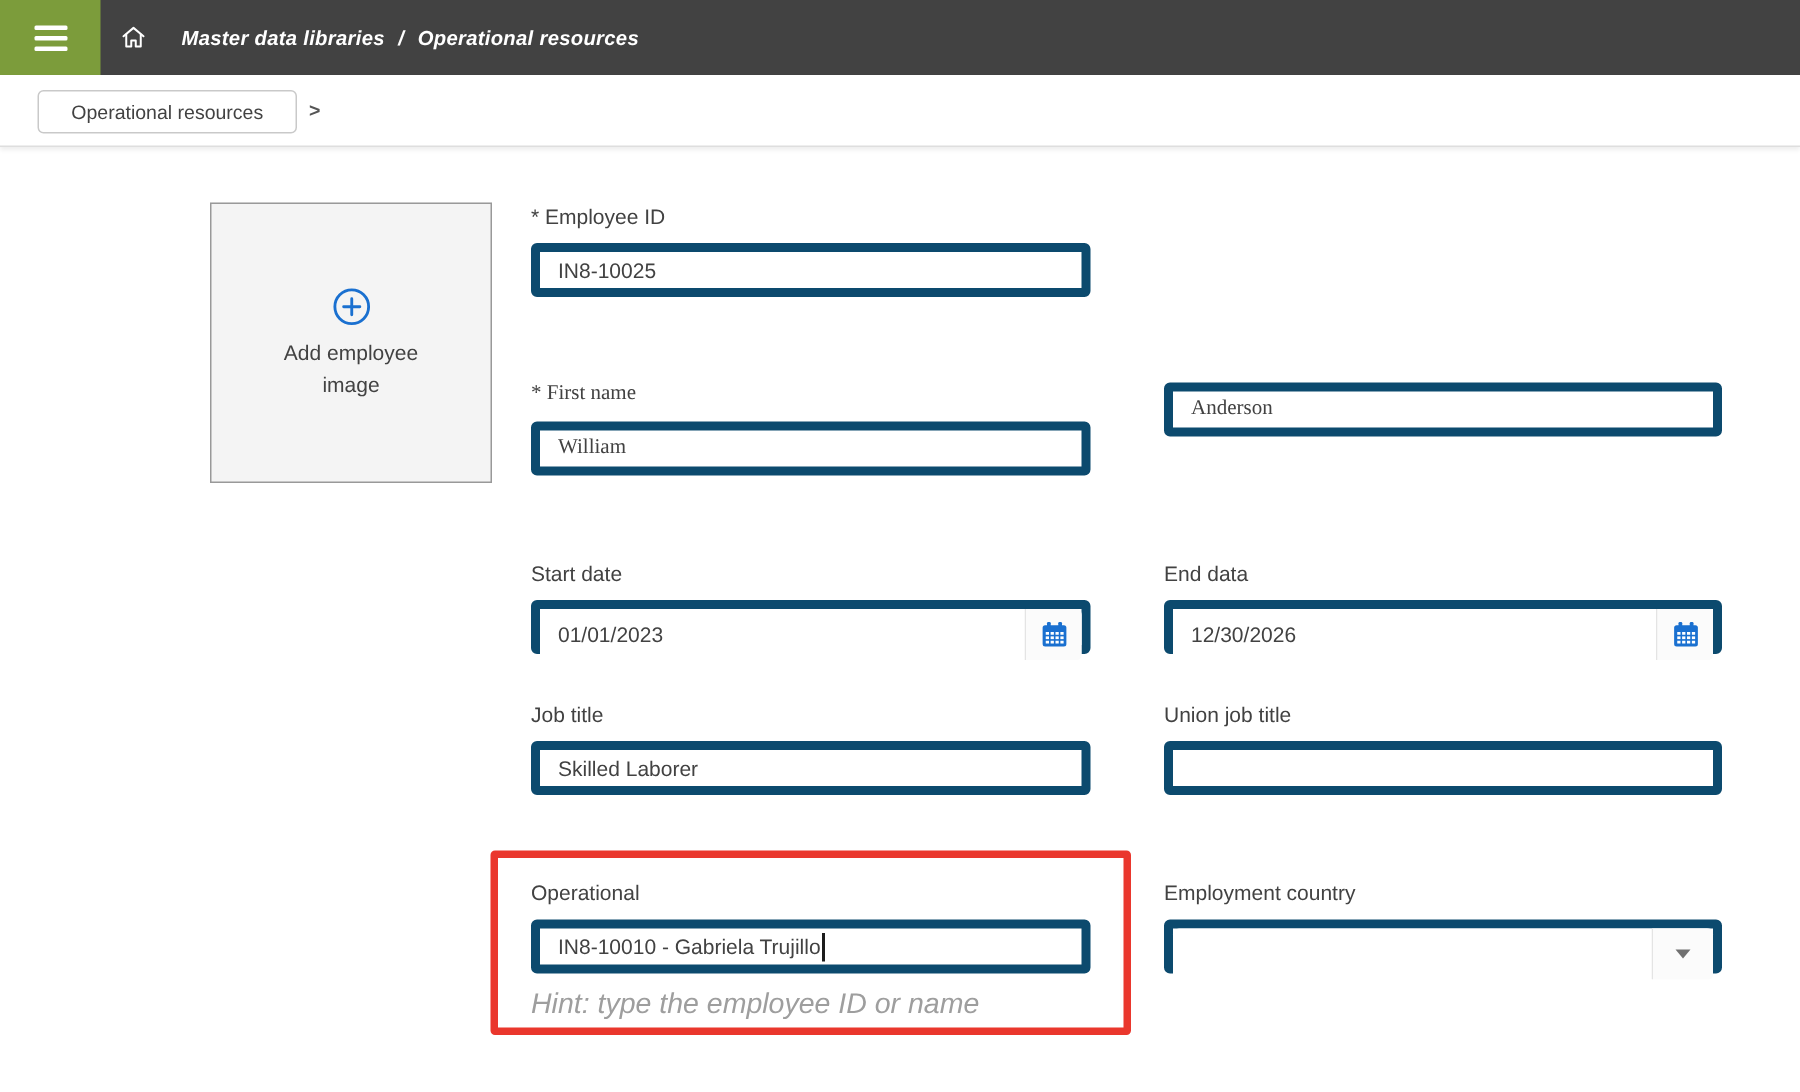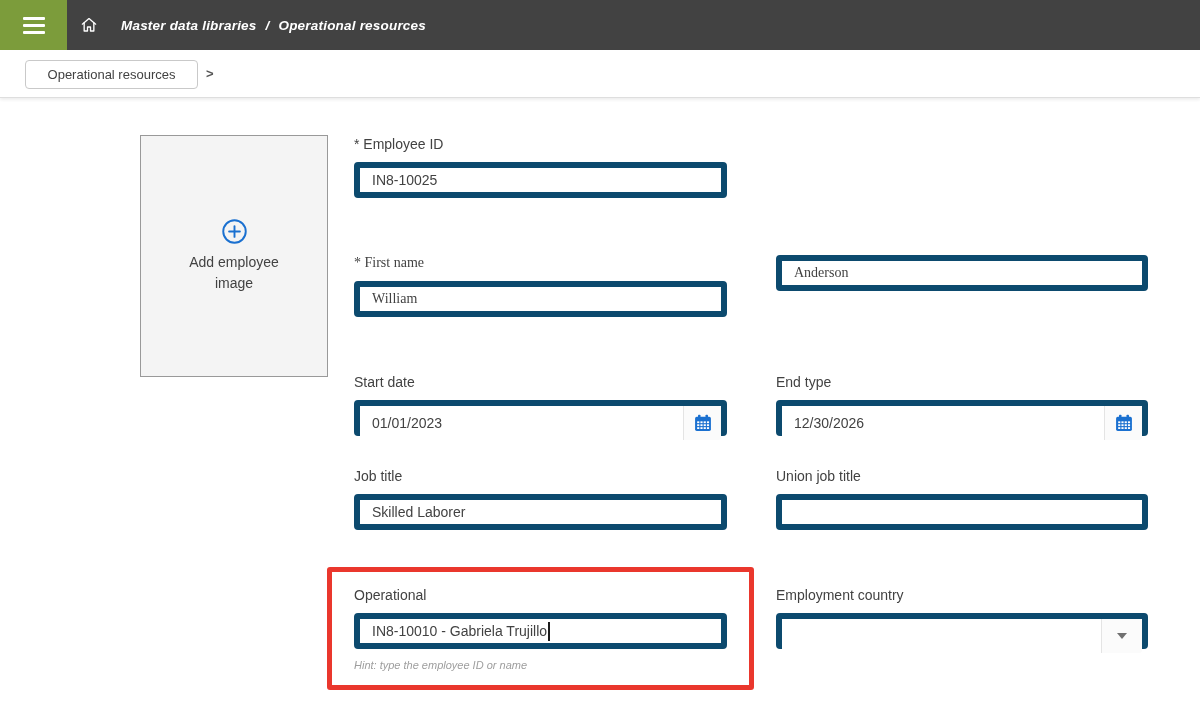--- a/index.html
+++ b/index.html
@@ -32,24 +32,24 @@
   }
   .txt-input { font-family:inherit; font-size:14px; color:#424242; padding:0 12px; outline:none; }
   .input-wrap { position:relative; }
   .input-wrap .txt-input { border:none; width:100%; height:34px; border-radius:4px; padding-right:50px; }
   .side-btn { position:absolute; right:0; top:0; height:34px; border-left:1px solid #e4e4e4; background:#fbfbfb; border-radius:0 3px 3px 0; display:flex; align-items:center; justify-content:center; cursor:pointer; }
   .cal-btn { width:38px; }
   .dd-btn { width:41px; }
   .dd-arrow { width:0; height:0; border-left:5.5px solid transparent; border-right:5.5px solid transparent; border-top:6px solid #707070; }
   .fake-input { display:flex; align-items:center; padding:0 12px; font-size:14px; color:#424242; cursor:text; }
   .caret { width:1.5px; height:19px; background:#1c1c1c; margin-left:1px; }
-  .hint { position:absolute; left:0; top:72px; font-size:11px; font-style:italic; color:#9e9e9e; white-space:nowrap; }
+  .hint { position:absolute; left:0; top:72px; font-size:19px; font-style:italic; color:#9e9e9e; white-space:nowrap; }
 
   
-  .img-upload { position:absolute; left:140px; top:135px; width:188px; height:242px; background:#f4f4f4; border:1px solid #999; display:flex; flex-direction:column; align-items:center; justify-content:center; gap:7px; cursor:pointer; }
+  .img-upload { position:absolute; left:140px; top:135px; width:188px; height:187px; background:#f4f4f4; border:1px solid #999; display:flex; flex-direction:column; align-items:center; justify-content:center; gap:7px; cursor:pointer; }
   .img-upload .lbl { font-size:14px; color:#424242; text-align:center; line-height:21px; width:110px; }
 
   
   .hl-box { position:absolute; left:327px; top:567px; width:427px; height:123px; border:5px solid #ea372d; border-radius:3px; z-index:5; pointer-events:none; }
 
   
   .colL { left:354px; width:373px; }
   .colR { left:776px; width:372px; }
   .r1 { top:136px; } .r2 { top:255px;font-family:Liberation Serif, serif; } .r3 { top:374px; } .r4 { top:468px; } .r5 { top:587px; }
 </style>
@@ -128,21 +128,21 @@
               <rect x="8.9" y="17" width="2.6" height="2.2"></rect>
               <rect x="12.8" y="17" width="2.6" height="2.2"></rect>
               <rect x="16.7" y="17" width="2.6" height="2.2"></rect>
           </g>
         </svg>
       </span>
     </div>
   </div>
 
   <div class="field colR r3">
-    <label>End type</label>
+    <label>End data</label>
     <div class="input-wrap">
       <input class="txt-input" type="text" value="12/30/2026" style="">
       <span class="side-btn cal-btn">
         <svg width="20" height="20" viewBox="0 0 24 24">
           <rect x="2.5" y="4.5" width="19" height="17" rx="2" fill="#1a70d0"></rect>
           <rect x="6" y="2" width="3" height="5" rx="1" fill="#1a70d0"></rect>
           <rect x="15" y="2" width="3" height="5" rx="1" fill="#1a70d0"></rect>
           <g fill="#fff">
             <rect x="5" y="10" width="2.6" height="2.2"></rect>
               <rect x="8.9" y="10" width="2.6" height="2.2"></rect>

